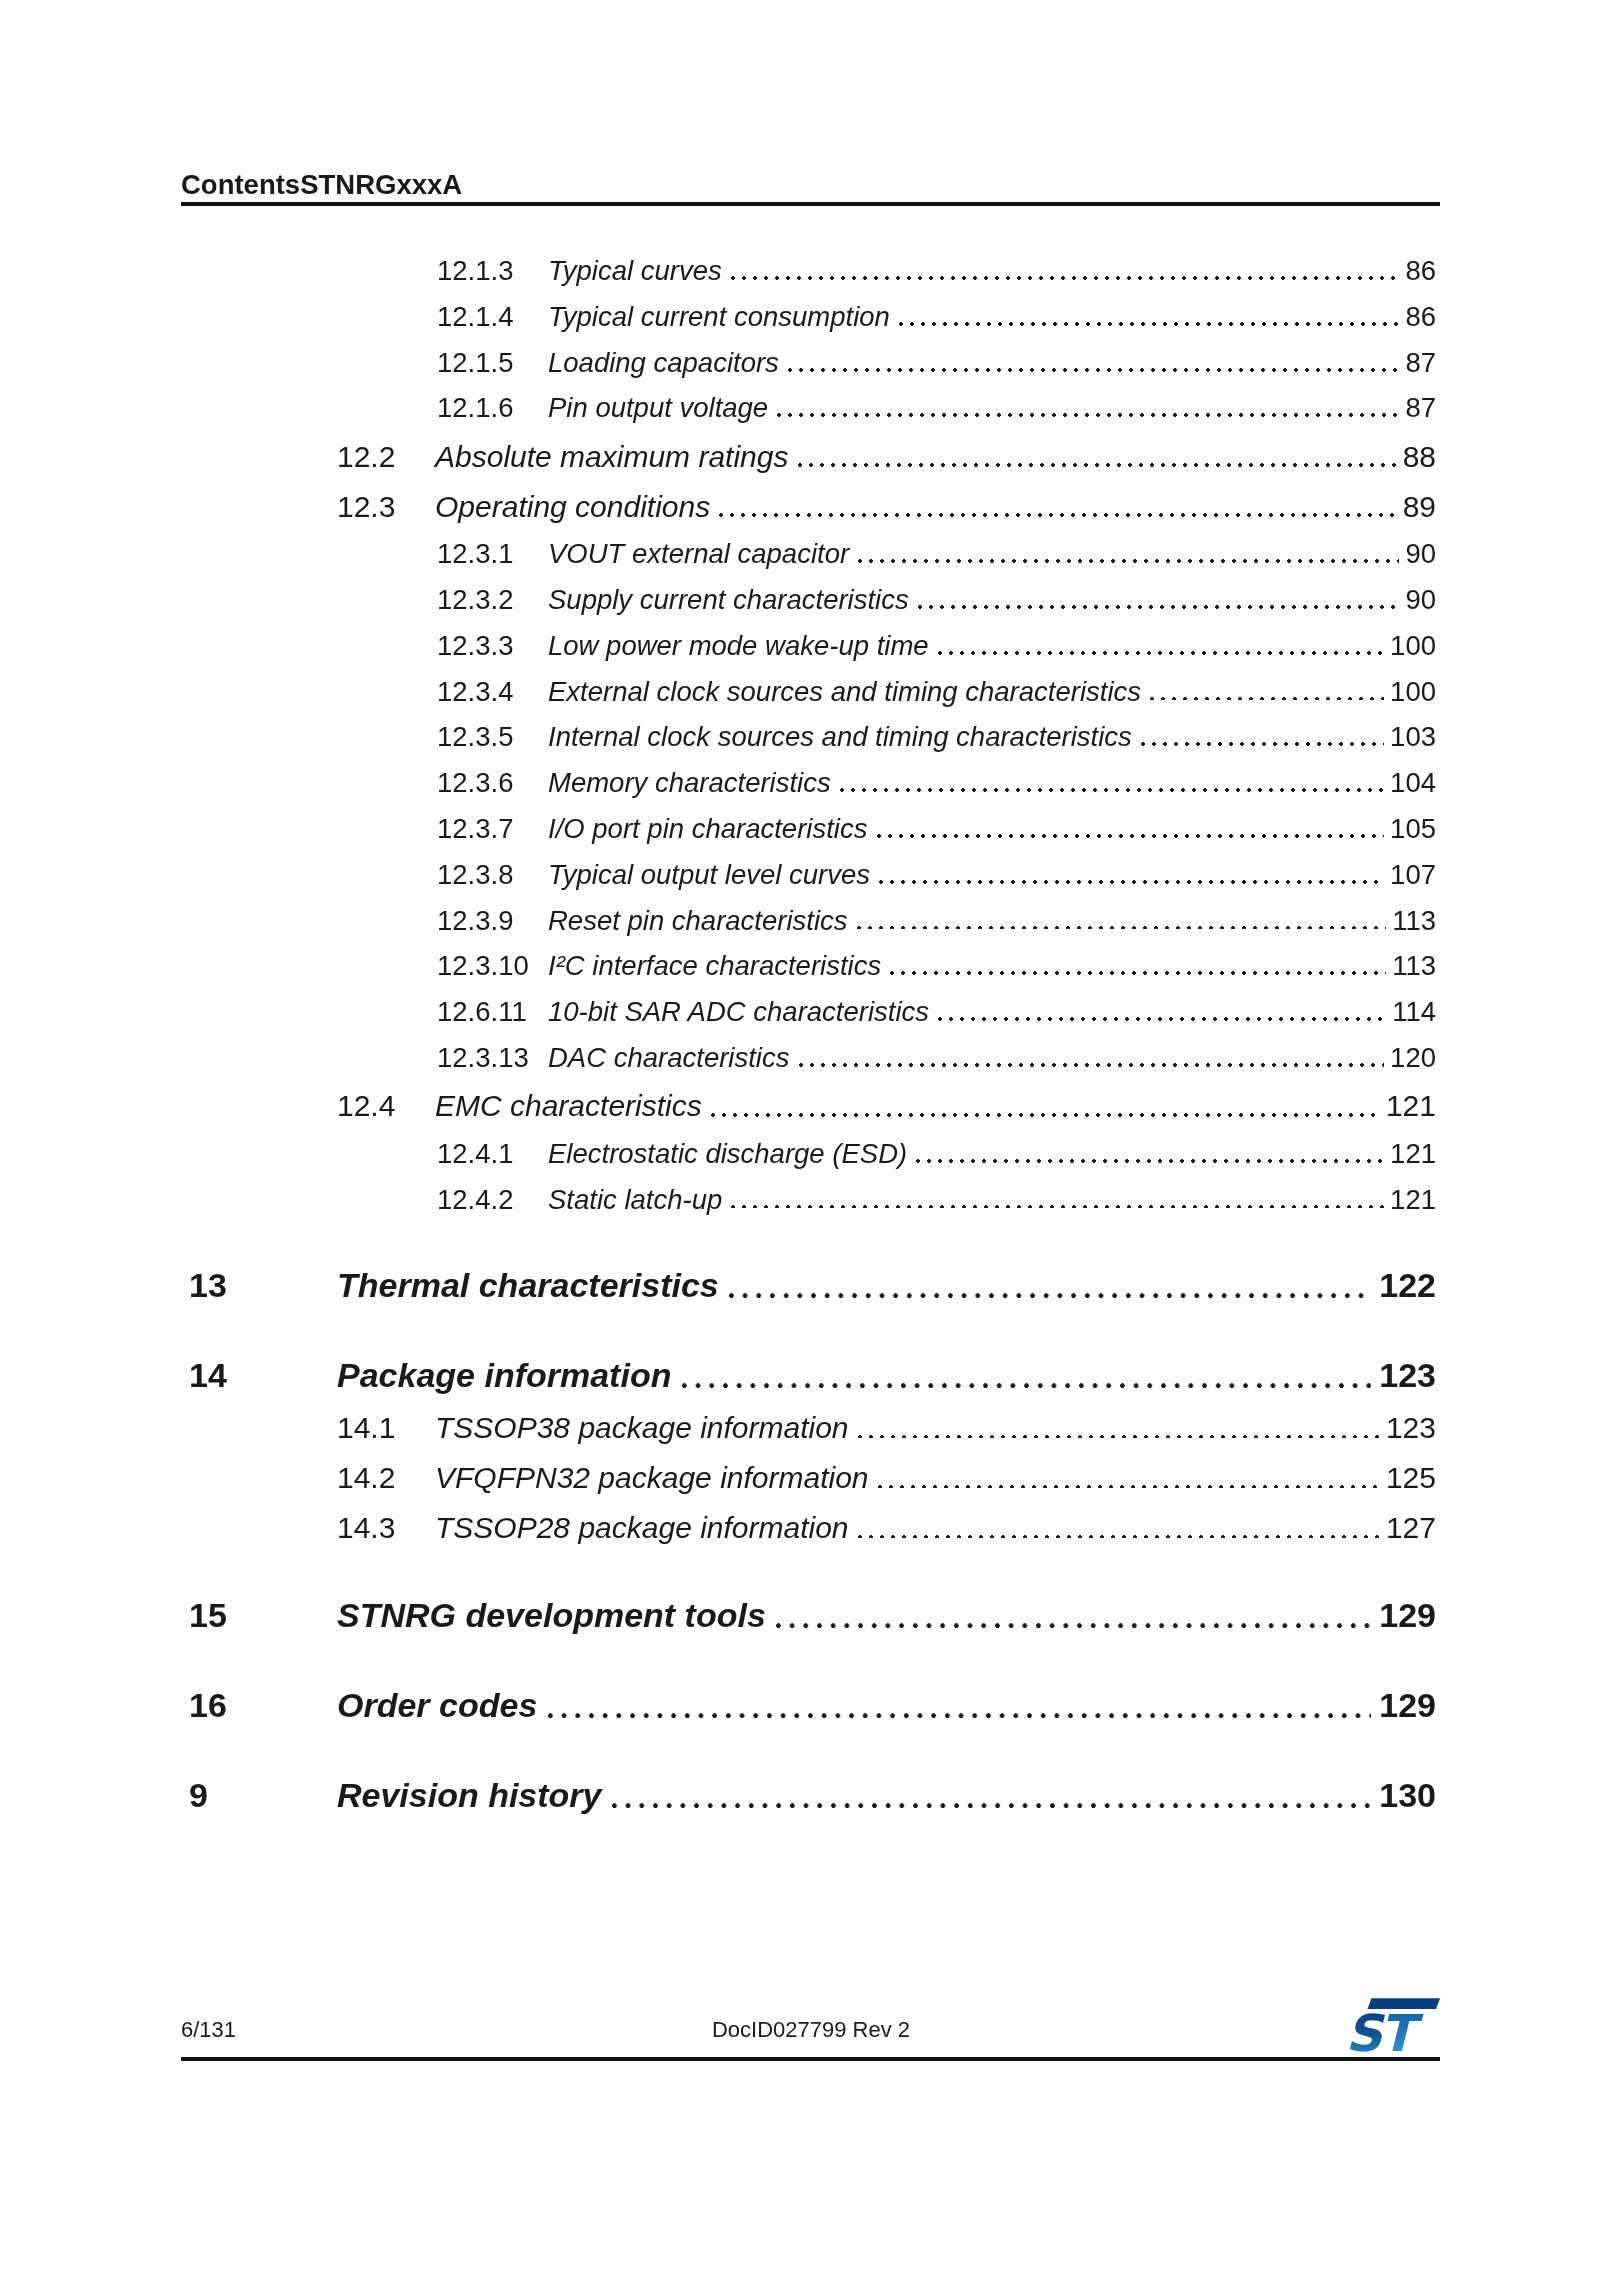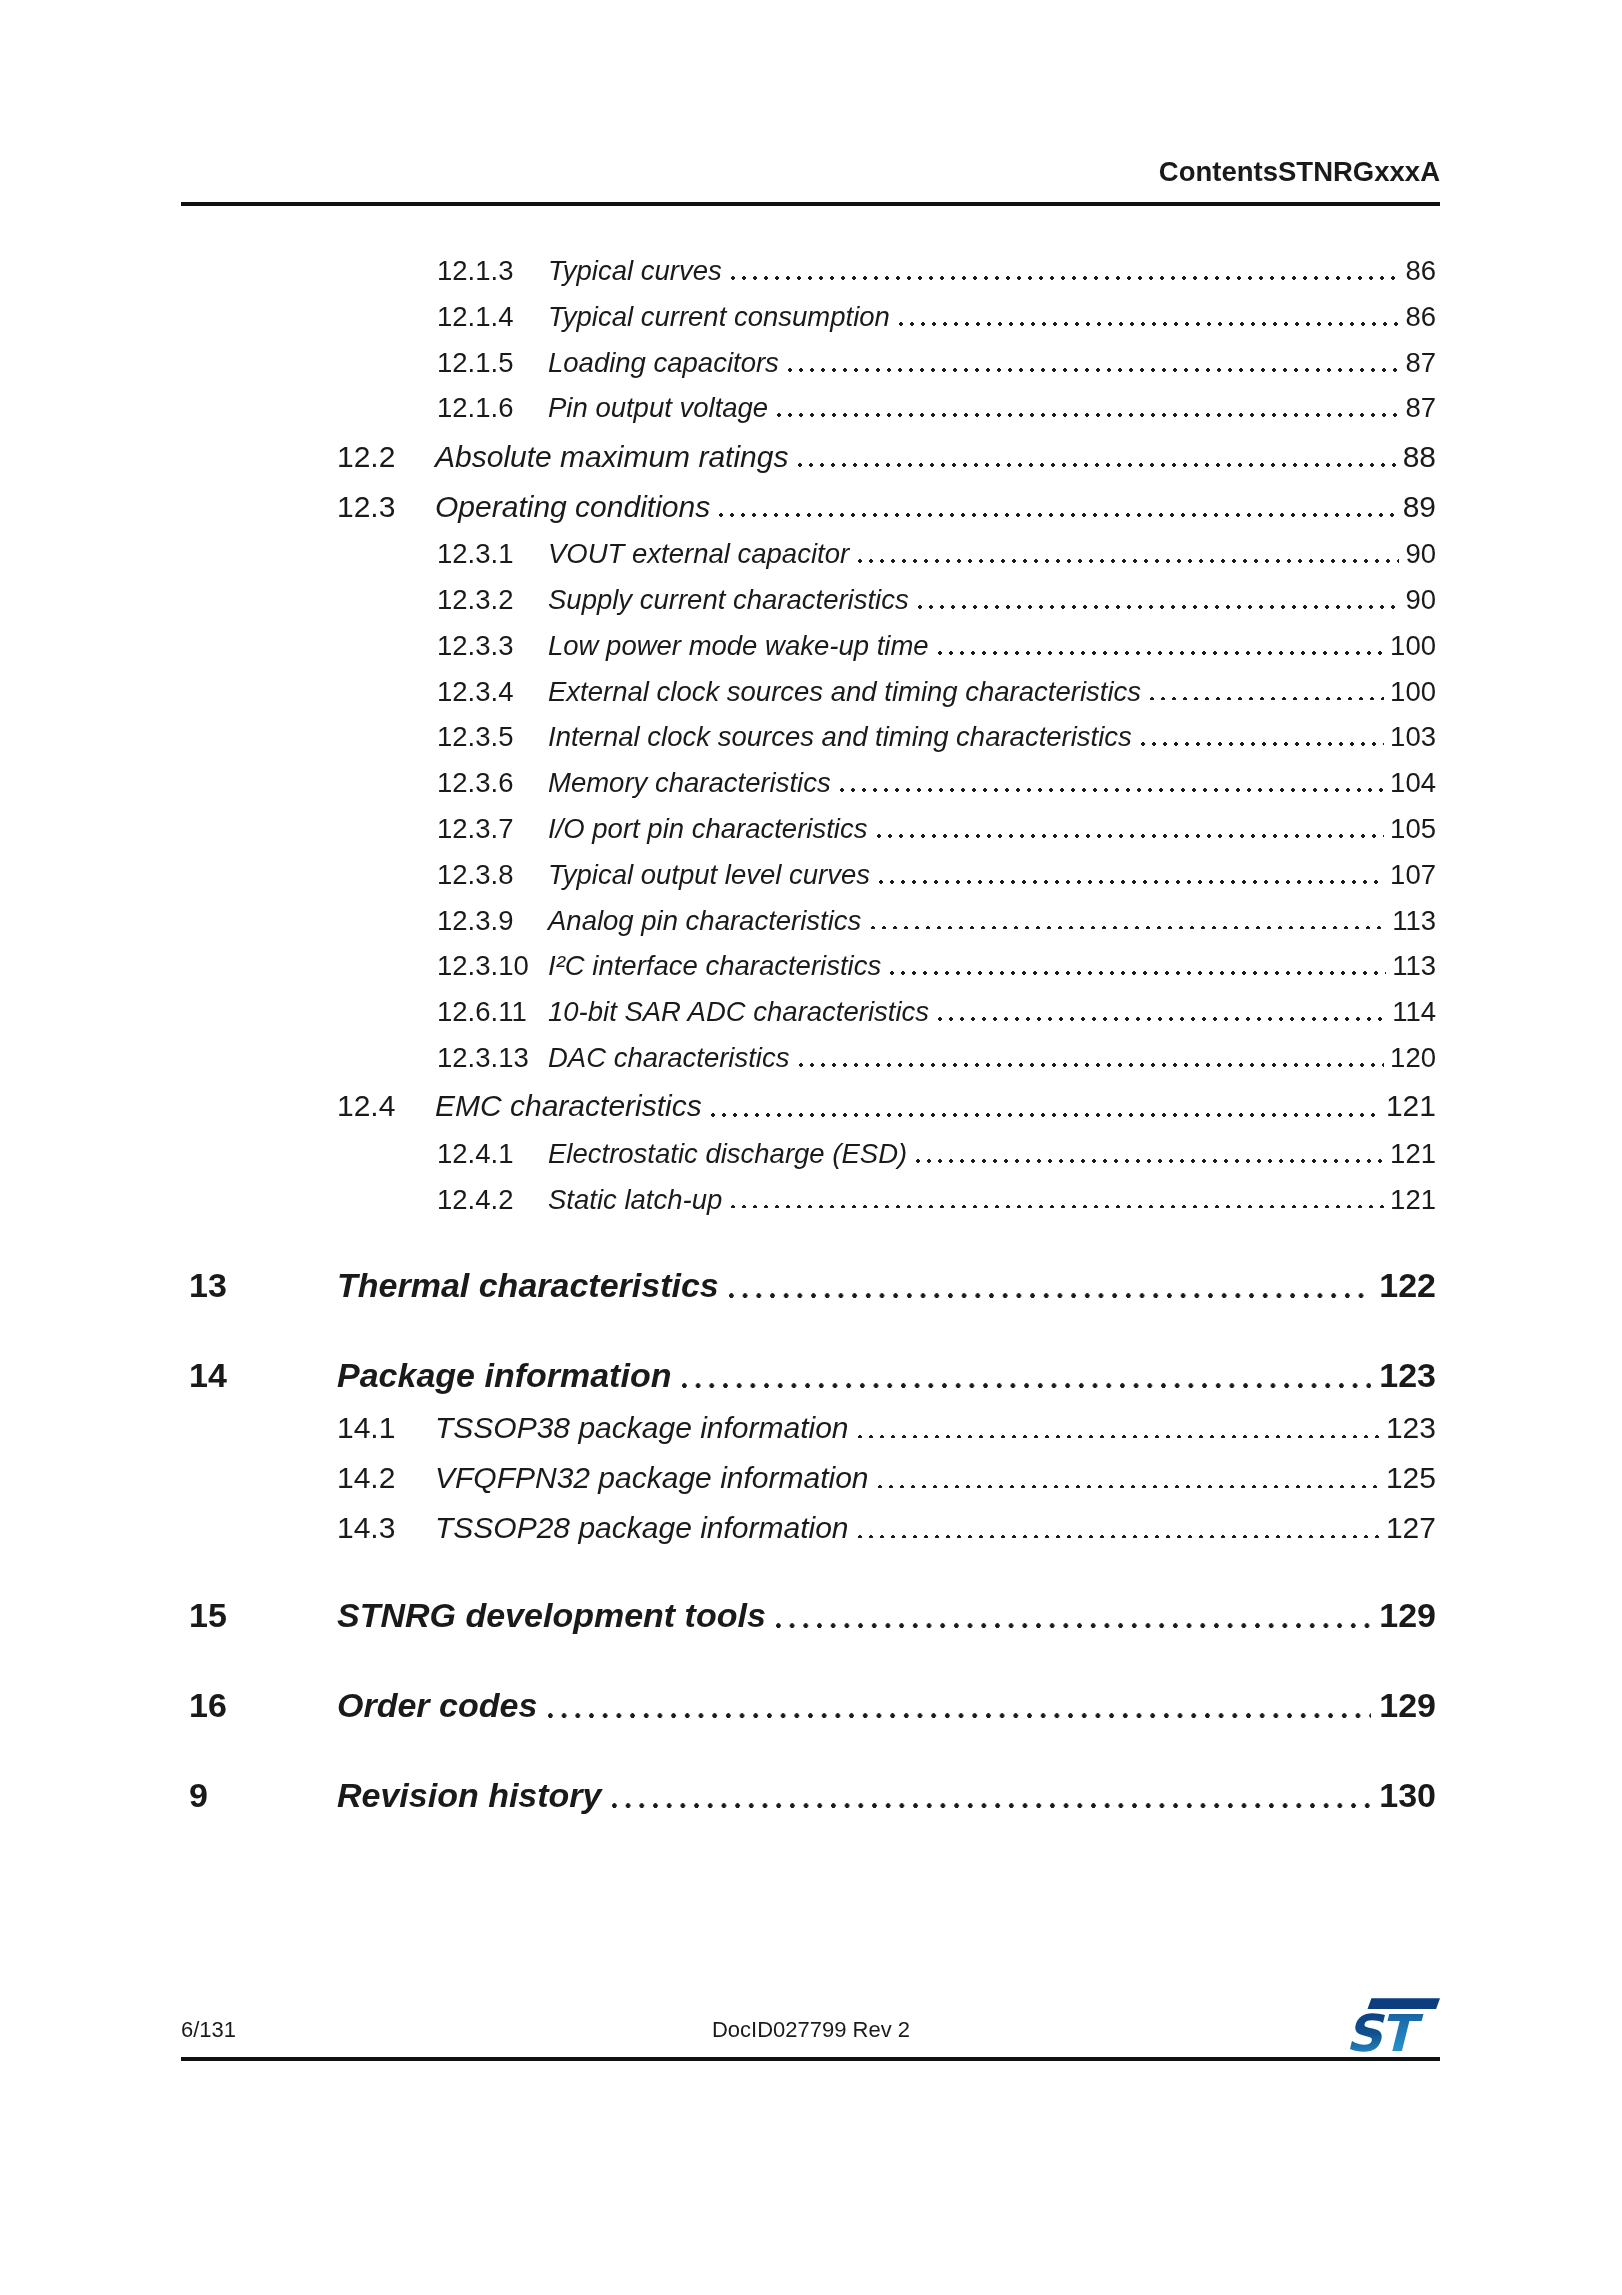--- a/index.html
+++ b/index.html
@@ -6,22 +6,22 @@
   .page {
     position:relative;
     width:1622px; height:2295px;
     background:#ffffff;
     font-family:"Liberation Sans", sans-serif;
     color:#1a1a1a;
     overflow:hidden;
   }
   
   .hdr {
-    position:absolute; left:181px; top:158px; width:1259px;
-    display:flex; justify-content:flex-end; align-items:baseline;
+    position:absolute; left:181px; top:171px; width:1259px;
+    display:flex; justify-content:flex-start; align-items:baseline;
     font-size:27.5px; font-weight:bold; line-height:1;
   }
   .hdr-rule {
     position:absolute; left:181px; top:202px; width:1259px; height:3.9px;
     background:#111;
   }
   
   .toc {
     position:absolute; left:189px; top:242px; width:1247px;
   }
@@ -150,21 +150,21 @@
         <span class="pg">105</span>
       </div>
       <div class="row l3">
         <span class="num">12.3.8</span>
         <span class="title">Typical output level curves</span>
         <span class="dots"></span>
         <span class="pg">107</span>
       </div>
       <div class="row l3">
         <span class="num">12.3.9</span>
-        <span class="title">Analog pin characteristics</span>
+        <span class="title">Reset pin characteristics</span>
         <span class="dots"></span>
         <span class="pg">113</span>
       </div>
       <div class="row l3">
         <span class="num">12.3.10</span>
         <span class="title">I²C interface characteristics</span>
         <span class="dots"></span>
         <span class="pg">113</span>
       </div>
       <div class="row l3">

